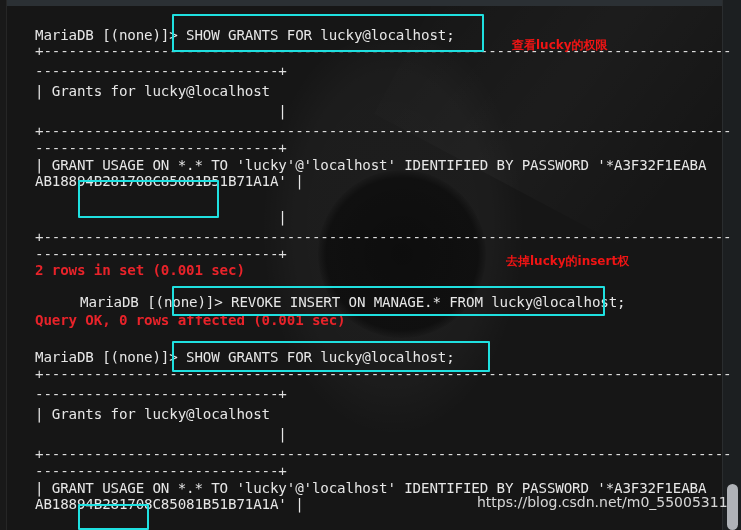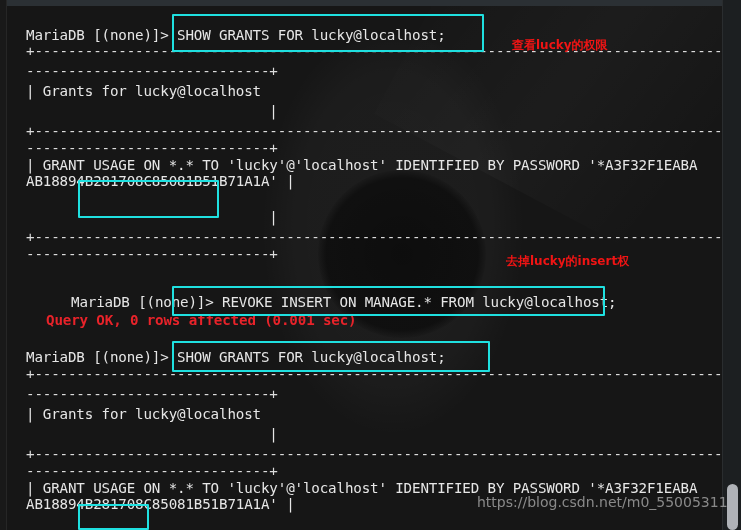--- a/index.html
+++ b/index.html
@@ -86,21 +86,21 @@
     transform: rotate(28deg);
     background: linear-gradient(100deg,
                 rgba(255,255,255,0.000) 0%,
                 rgba(255,255,255,0.028) 40%,
                 rgba(255,255,255,0.000) 72%);
   }
 
   
   #console {
     position: absolute;
-    left: 4px; top: 0;
+    left: 13px; top: 0;
     width: 639px;
     height: 530px;
   }
   .line {
     position: absolute;
     left: 22px;
     white-space: pre;
     font-family: "DejaVu Sans Mono", "Liberation Mono", monospace;
     font-size: 14.2px;
     line-height: 16px;
@@ -128,21 +128,21 @@
     font-weight: 600;
     white-space: pre;
     letter-spacing: 0px;
   }
 
   
   .watermark {
     position: absolute;
     left: 477px;
     top: 494px;
-    color: #a3a3a3;
+    color: #ffffff;
     opacity: .82;
     font-family: "DejaVu Sans", "Liberation Sans", sans-serif;
     font-size: 14px;
     white-space: pre;
   }
 </style>
 </head>
 <body>
 
 <div id="terminal-window">
@@ -163,22 +163,23 @@
       <div class="line rule" style="top: 63px;">-----------------------------+</div>
       <div class="line" style="top: 83px;">| Grants for lucky@localhost</div>
       <div class="line" style="top: 103px;">                             |</div>
       <div class="line rule" style="top: 123px;">+----------------------------------------------------------------------------------</div>
       <div class="line rule" style="top: 140px;">-----------------------------+</div>
       <div class="line" style="top: 157px;">| GRANT USAGE ON *.* TO 'lucky'@'localhost' IDENTIFIED BY PASSWORD '*A3F32F1EABA</div>
       <div class="line" style="top: 173px;">AB18894B281708C85081B51B71A1A' |</div>
       <div class="line" style="top: 209px;">                             |</div>
       <div class="line rule" style="top: 229px;">+----------------------------------------------------------------------------------</div>
       <div class="line rule" style="top: 246px;">-----------------------------+</div>
+      <div class="line red" style="top: 262px;">2 rows in set (0.001 sec)</div>
       <div class="line" style="top: 294px; margin-left: 45px;">MariaDB [(none)]&gt; REVOKE INSERT ON MANAGE.* FROM lucky@localhost;</div>
-      <div class="line red" style="top: 312px; margin-left: 20px;">Query OK, 0 rows affected (0.001 sec)</div>
+      <div class="line red" style="top: 312px;">Query OK, 0 rows affected (0.001 sec)</div>
       <div class="line" style="top: 349px;">MariaDB [(none)]&gt; SHOW GRANTS FOR lucky@localhost;</div>
       <div class="line rule" style="top: 366px;">+----------------------------------------------------------------------------------</div>
       <div class="line rule" style="top: 386px;">-----------------------------+</div>
       <div class="line" style="top: 406px;">| Grants for lucky@localhost</div>
       <div class="line" style="top: 426px;">                             |</div>
       <div class="line rule" style="top: 446px;">+----------------------------------------------------------------------------------</div>
       <div class="line rule" style="top: 463px;">-----------------------------+</div>
       <div class="line" style="top: 480px;">| GRANT USAGE ON *.* TO 'lucky'@'localhost' IDENTIFIED BY PASSWORD '*A3F32F1EABA</div>
       <div class="line" style="top: 496px;">AB18894B281708C85081B51B71A1A' |</div>
     </div>

